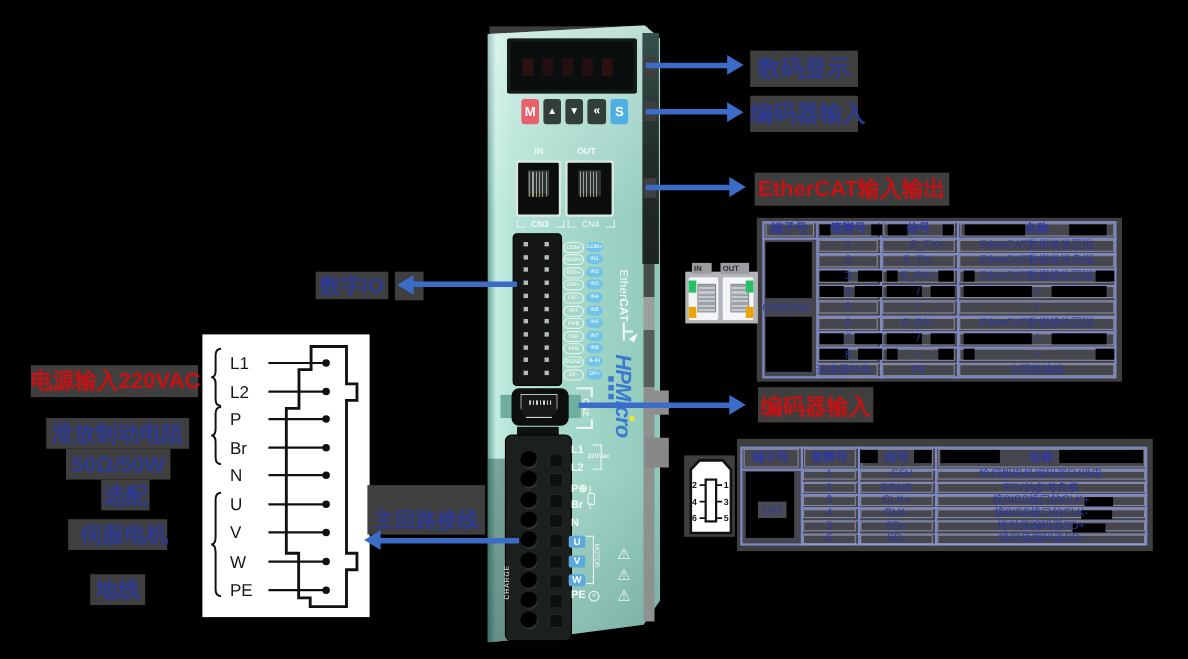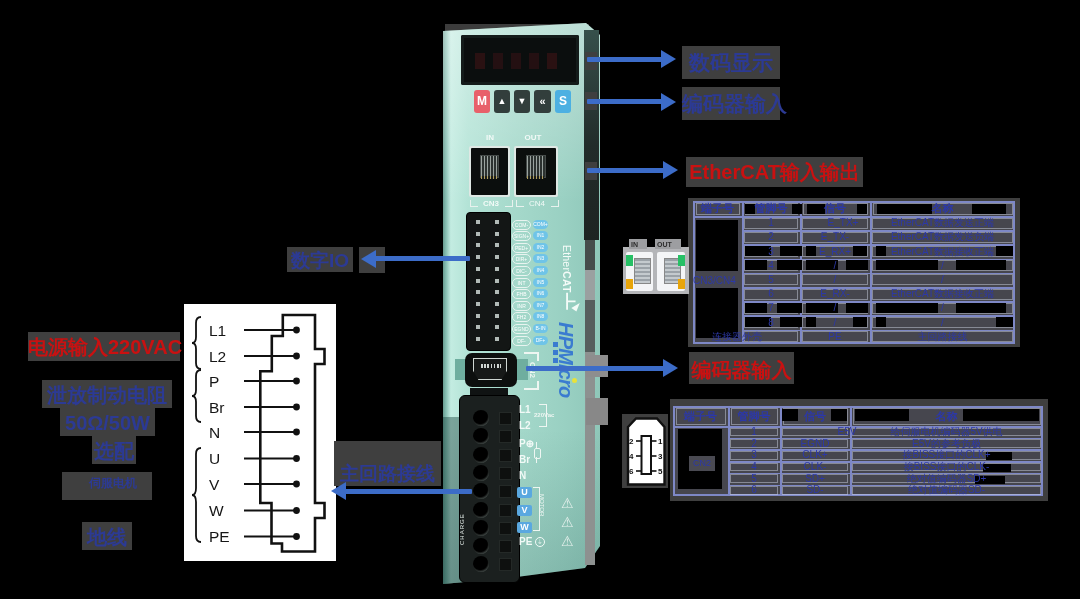--- a/index.html
+++ b/index.html
@@ -248,21 +248,21 @@
 <div class="lbl red" style="left:28px;top:337px;width:152px;font-size:20px;">电源输入220VAC</div>
 
 <div class="gbox" style="left:42px;top:380px;width:130px;height:28px;"></div>
 <div class="lbl" style="left:42px;top:385px;width:130px;font-size:20px;">泄放制动电阻</div>
 <div class="gbox" style="left:60px;top:408px;width:95px;height:28px;"></div>
 <div class="lbl" style="left:60px;top:413px;width:95px;font-size:20px;">50Ω/50W</div>
 <div class="gbox" style="left:92px;top:436px;width:44px;height:28px;"></div>
 <div class="lbl" style="left:92px;top:441px;width:44px;font-size:20px;">选配</div>
 
 <div class="gbox" style="left:62px;top:472px;width:90px;height:28px;"></div>
-<div class="lbl" style="left:62px;top:477px;width:102px;font-size:12px;">伺服电机</div>
+<div class="lbl" style="left:62px;top:477px;width:102px;font-size:20px;">伺服电机</div>
 
 <div class="gbox" style="left:82px;top:522px;width:50px;height:28px;"></div>
 <div class="lbl" style="left:82px;top:527px;width:50px;font-size:20px;">地线</div>
 
 <div class="gbox" style="left:287px;top:247px;width:66px;height:25px;"></div>
 <div class="lbl" style="left:287px;top:251px;width:66px;font-size:19px;">数字IO</div>
 <div class="gbox" style="left:359px;top:247px;width:26px;height:26px;"></div>
 <div class="arrowline" style="left:374px;top:256px;width:96px;"></div>
 <div class="ah-l" style="left:361px;top:249.5px;"></div>
 
@@ -394,21 +394,21 @@
     <div class="abs" style="left:870px;top:274.90000000000003px;width:145px;color:#2c38a8;font-size:10px;text-align:center;line-height:1;">/</div>
     <div class="abs" style="left:742px;top:289.1px;width:58px;color:#2c38a8;font-size:10px;text-align:center;line-height:1;">6</div>
     <div class="abs" style="left:800px;top:289.1px;width:70px;color:#2c38a8;font-size:10px;text-align:center;line-height:1;">E_RX-</div>
     <div class="abs" style="left:870px;top:289.1px;width:145px;color:#2c38a8;font-size:10px;text-align:center;line-height:1;">EtherCAT数据接收正端</div>
     <div class="abs" style="left:742px;top:303.3px;width:58px;color:#2c38a8;font-size:10px;text-align:center;line-height:1;">7</div>
     <div class="abs" style="left:800px;top:303.3px;width:70px;color:#2c38a8;font-size:10px;text-align:center;line-height:1;">/</div>
     <div class="abs" style="left:870px;top:303.3px;width:145px;color:#2c38a8;font-size:10px;text-align:center;line-height:1;">/</div>
     <div class="abs" style="left:742px;top:317.5px;width:58px;color:#2c38a8;font-size:10px;text-align:center;line-height:1;">8</div>
     <div class="abs" style="left:800px;top:317.5px;width:70px;color:#2c38a8;font-size:10px;text-align:center;line-height:1;">/</div>
     <div class="abs" style="left:870px;top:317.5px;width:145px;color:#2c38a8;font-size:10px;text-align:center;line-height:1;">/</div>
-    <div class="abs" style="left:704px;top:331.70000000000005px;width:58px;color:#2c38a8;font-size:10px;text-align:right;line-height:1;">连接器外壳</div>
+    <div class="abs" style="left:742px;top:331.70000000000005px;width:58px;color:#2c38a8;font-size:10px;text-align:left;line-height:1;">连接器外壳</div>
     <div class="abs" style="left:800px;top:331.70000000000005px;width:70px;color:#2c38a8;font-size:10px;text-align:center;line-height:1;">PE</div>
     <div class="abs" style="left:870px;top:331.70000000000005px;width:145px;color:#2c38a8;font-size:10px;text-align:center;line-height:1;">主回路接线</div>
   </div>
 
 <div id="rj45icons">
     <div class="abs" style="left:623px;top:247px;width:66px;height:47px;background:#b4b5b8;"></div>
     <div class="abs" style="left:629px;top:239px;width:18px;height:10px;background:#9d9ea1;"></div>
     <div class="abs" style="left:655px;top:239px;width:26px;height:10px;background:#9d9ea1;"></div>
     <div class="abs" style="left:631px;top:241px;color:#2c2c2c;font-size:7px;font-weight:bold;">IN</div>
     <div class="abs" style="left:657px;top:241px;color:#2c2c2c;font-size:7px;font-weight:bold;">OUT</div>
@@ -464,21 +464,21 @@
     <div class="abs" style="left:983px;top:464px;width:28px;height:8px;background:#000;"></div>
     <div class="abs" style="left:975px;top:476px;width:30px;height:8px;background:#000;"></div>
     <div class="abs" style="left:678px;top:429px;width:44px;height:60px;background:#000;"></div>
     <div class="abs" style="left:689px;top:456px;width:26px;height:15px;background:#4a4a52;"></div>
     <div class="abs" style="left:689px;top:459px;width:26px;color:#2c38a8;font-size:9px;text-align:center;line-height:1;">CN2</div>
     <div class="abs" style="left:673px;top:410.5px;width:55px;color:#2c38a8;font-size:11px;font-weight:bold;text-align:center;line-height:1;">端子号</div>
     <div class="abs" style="left:728px;top:410.5px;width:52px;color:#2c38a8;font-size:11px;font-weight:bold;text-align:center;line-height:1;">管脚号</div>
     <div class="abs" style="left:780px;top:410.5px;width:70px;color:#2c38a8;font-size:11px;font-weight:bold;text-align:center;line-height:1;">信号</div>
     <div class="abs" style="left:850px;top:410.5px;width:193px;color:#2c38a8;font-size:11px;font-weight:bold;text-align:center;line-height:1;">名称</div>
     <div class="abs" style="left:728px;top:426.85px;width:52px;color:#2c38a8;font-size:10px;text-align:center;line-height:1;">1</div>
-    <div class="abs" style="left:780px;top:426.85px;width:80px;color:#2c38a8;font-size:10px;text-align:center;line-height:1;padding-left:27px;">E5V</div>
+    <div class="abs" style="left:780px;top:426.85px;width:80px;color:#2c38a8;font-size:10px;text-align:center;line-height:1;">E5V</div>
     <div class="abs" style="left:850px;top:426.85px;width:193px;color:#2c38a8;font-size:10px;text-align:center;line-height:1;">给伺服电机编码器5V供电</div>
     <div class="abs" style="left:728px;top:438.55px;width:52px;color:#2c38a8;font-size:10px;text-align:center;line-height:1;">2</div>
     <div class="abs" style="left:780px;top:438.55px;width:70px;color:#2c38a8;font-size:10px;text-align:center;line-height:1;">EGND</div>
     <div class="abs" style="left:850px;top:438.55px;width:193px;color:#2c38a8;font-size:10px;text-align:center;line-height:1;">E5V的参考负极</div>
     <div class="abs" style="left:728px;top:450.25px;width:52px;color:#2c38a8;font-size:10px;text-align:center;line-height:1;">3</div>
     <div class="abs" style="left:780px;top:450.25px;width:70px;color:#2c38a8;font-size:10px;text-align:center;line-height:1;">CLK+</div>
     <div class="abs" style="left:850px;top:450.25px;width:193px;color:#2c38a8;font-size:10px;text-align:center;line-height:1;">接BISS接口的CLK+</div>
     <div class="abs" style="left:728px;top:461.95000000000005px;width:52px;color:#2c38a8;font-size:10px;text-align:center;line-height:1;">4</div>
     <div class="abs" style="left:780px;top:461.95000000000005px;width:70px;color:#2c38a8;font-size:10px;text-align:center;line-height:1;">CLK-</div>
     <div class="abs" style="left:850px;top:461.95000000000005px;width:193px;color:#2c38a8;font-size:10px;text-align:center;line-height:1;">接BISS接口的CLK-</div>

